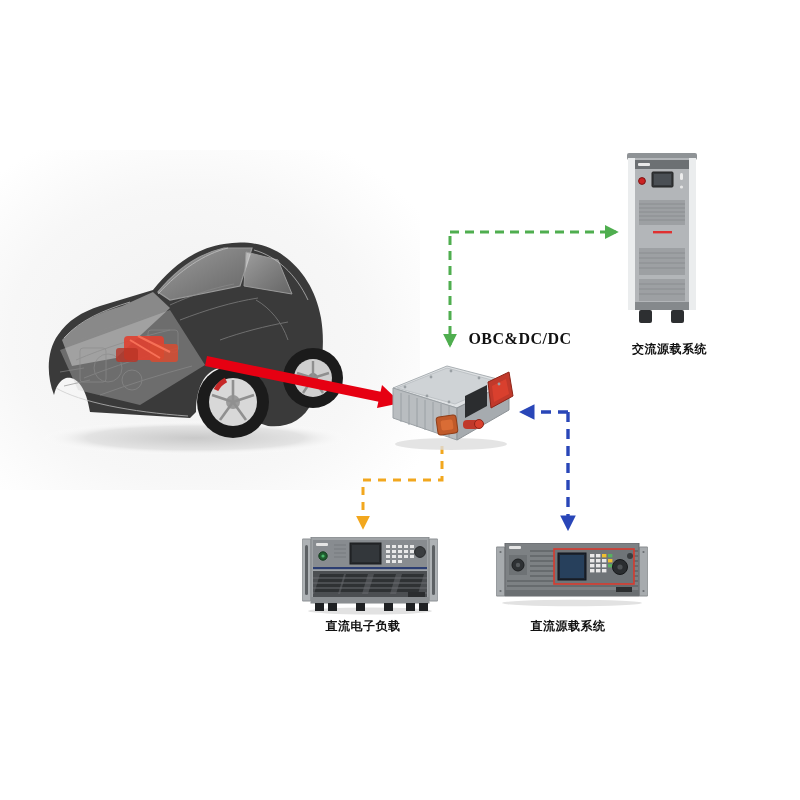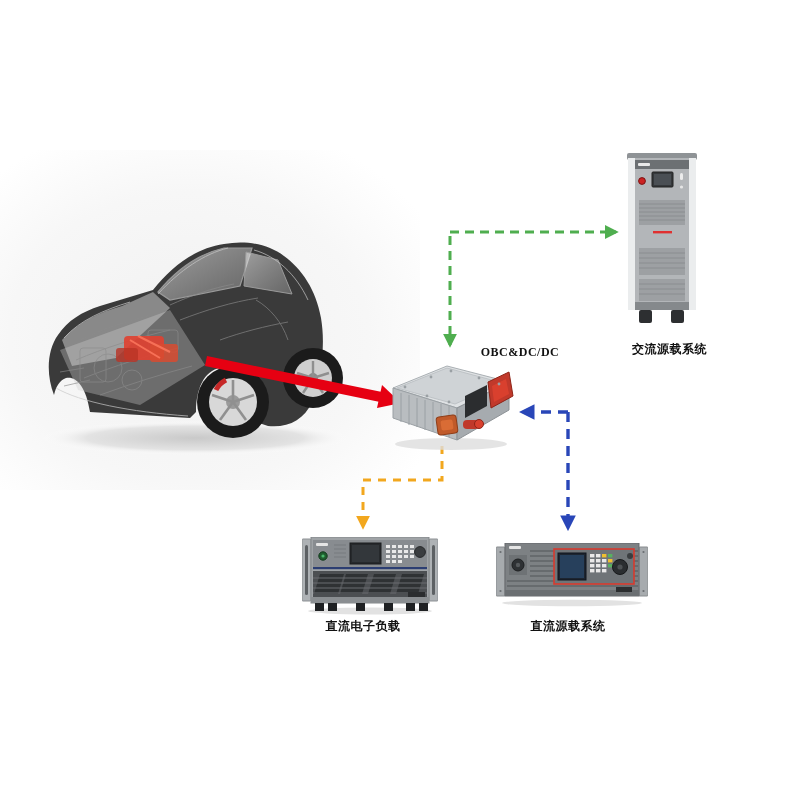--- a/index.html
+++ b/index.html
@@ -5,21 +5,21 @@
   html,body{margin:0;padding:0;background:#fff;}
   .canvas{
     position:relative;width:800px;height:800px;background:#ffffff;overflow:hidden;
     font-family:"Liberation Serif","DejaVu Serif",serif;
   }
   .abs{position:absolute;}
   .label{
     position:absolute;text-align:center;font-weight:bold;color:#111;
     font-size:12px;letter-spacing:0.5px;white-space:nowrap;
   }
-  #obc-label{left:452px;top:345px;width:136px;font-size:12px;}
+  #obc-label{left:452px;top:330px;width:136px;font-size:16px;}
   #ac-label{left:612px;top:341px;width:115px;}
   #dcload-label{left:305px;top:618px;width:116px;}
   #dcsource-label{left:510px;top:618px;width:116px;}
   #car-backdrop{
     left:0px;top:150px;width:420px;height:340px;
     background:radial-gradient(ellipse at 45% 55%, #f1f1f1 0%, #f7f7f7 55%, #ffffff 85%);
   }
   svg{display:block;}
 </style>
 </head>

